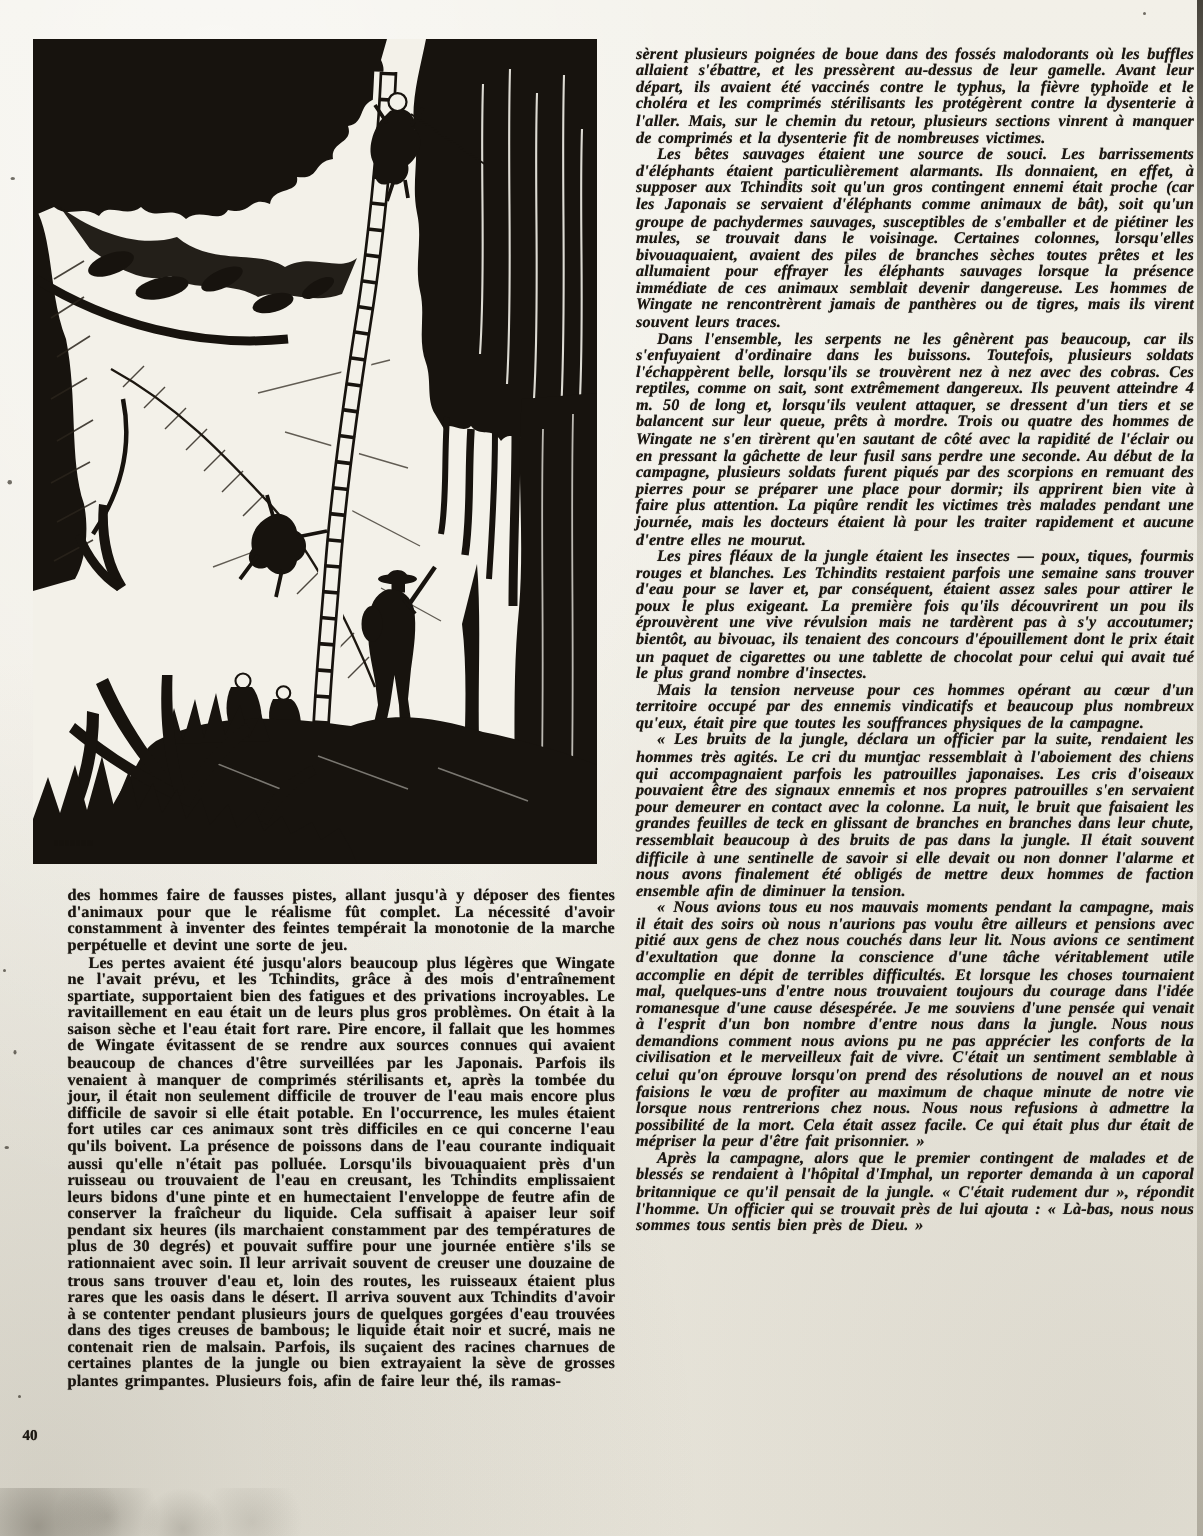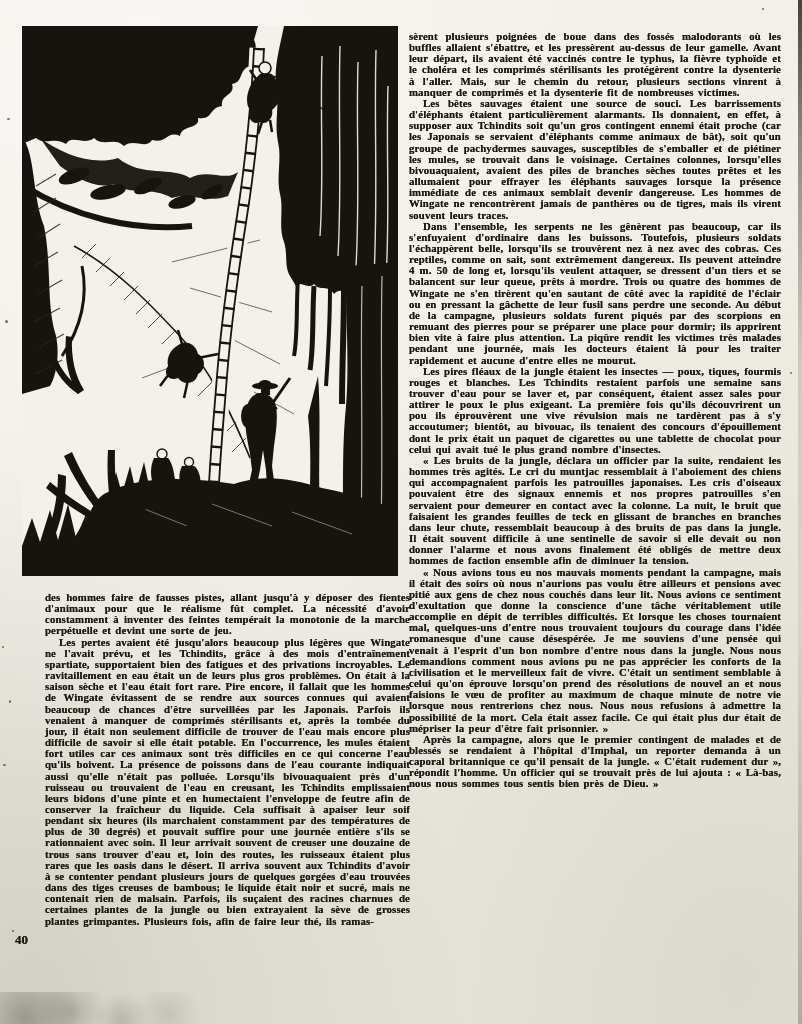--- a/index.html
+++ b/index.html
@@ -20,26 +20,26 @@
     position:absolute; left:22px; top:26px; width:376px; height:550px; margin:0;
   }
   .text-col {
     text-align:justify;
     font-size:10.8px; font-weight:700; line-height:11.15px;
     letter-spacing:0.12px; word-spacing:1.6px;
     color:#1c1813;
     text-shadow:0 0 0.45px rgba(25,20,12,0.85);
   }
   .col-left  { position:absolute; left:33px;  top:592px; width:365px;margin-left:12px; }
-  .col-right { position:absolute; left:409px; top:31px;  width:372px; }
+  .col-right { position:absolute; left:424px; top:31px;  width:372px;font-style:italic; }
   .para { margin:0; text-indent:14px; }
   .para.no-indent { text-indent:0; }
   .page-number {
-    position:absolute; left:15px; top:932px;
-    font-size:13px; font-weight:700; color:#1c1813;
+    position:absolute; left:15px; top:952px;
+    font-size:10px; font-weight:700; color:#1c1813;
     text-shadow:0 0 0.5px rgba(25,20,12,0.9);
   }
   .edge-right {
     position:absolute; right:0; top:0; width:4px; height:1024px;
     background:linear-gradient(to bottom,
       rgba(40,36,28,0.85) 0%, rgba(60,55,44,0.55) 14%,
       rgba(110,104,88,0.25) 35%, rgba(140,134,116,0.15) 60%,
       rgba(90,84,68,0.35) 100%);
   }
   .speck { position:absolute; background:#2a251c; border-radius:50%; opacity:0.65; }
@@ -198,20 +198,21 @@
   <div class="text-col col-left">
     <p class="para no-indent">des hommes faire de fausses pistes, allant jusqu'à y déposer des fientes d'animaux pour que le réalisme fût complet. La nécessité d'avoir constamment à inventer des feintes tempérait la monotonie de la marche perpétuelle et devint une sorte de jeu.</p>
     <p class="para indent">Les pertes avaient été jusqu'alors beaucoup plus légères que Wingate ne l'avait prévu, et les Tchindits, grâce à des mois d'entraînement spartiate, supportaient bien des fatigues et des privations incroyables. Le ravitaillement en eau était un de leurs plus gros problèmes. On était à la saison sèche et l'eau était fort rare. Pire encore, il fallait que les hommes de Wingate évitassent de se rendre aux sources connues qui avaient beaucoup de chances d'être surveillées par les Japonais. Parfois ils venaient à manquer de comprimés stérilisants et, après la tombée du jour, il était non seulement difficile de trouver de l'eau mais encore plus difficile de savoir si elle était potable. En l'occurrence, les mules étaient fort utiles car ces animaux sont très difficiles en ce qui concerne l'eau qu'ils boivent. La présence de poissons dans de l'eau courante indiquait aussi qu'elle n'était pas polluée. Lorsqu'ils bivouaquaient près d'un ruisseau ou trouvaient de l'eau en creusant, les Tchindits emplissaient leurs bidons d'une pinte et en humectaient l'enveloppe de feutre afin de conserver la fraîcheur du liquide. Cela suffisait à apaiser leur soif pendant six heures (ils marchaient constamment par des températures de plus de 30 degrés) et pouvait suffire pour une journée entière s'ils se rationnaient avec soin. Il leur arrivait souvent de creuser une douzaine de trous sans trouver d'eau et, loin des routes, les ruisseaux étaient plus rares que les oasis dans le désert. Il arriva souvent aux Tchindits d'avoir à se contenter pendant plusieurs jours de quelques gorgées d'eau trouvées dans des tiges creuses de bambous; le liquide était noir et sucré, mais ne contenait rien de malsain. Parfois, ils suçaient des racines charnues de certaines plantes de la jungle ou bien extrayaient la sève de grosses plantes grimpantes. Plusieurs fois, afin de faire leur thé, ils ramas-</p>
   </div>
 
   <div class="text-col col-right">
     <p class="para no-indent">sèrent plusieurs poignées de boue dans des fossés malodorants où les buffles allaient s'ébattre, et les pressèrent au-dessus de leur gamelle. Avant leur départ, ils avaient été vaccinés contre le typhus, la fièvre typhoïde et le choléra et les comprimés stérilisants les protégèrent contre la dysenterie à l'aller. Mais, sur le chemin du retour, plusieurs sections vinrent à manquer de comprimés et la dysenterie fit de nombreuses victimes.</p>
     <p class="para indent">Les bêtes sauvages étaient une source de souci. Les barrissements d'éléphants étaient particulièrement alarmants. Ils donnaient, en effet, à supposer aux Tchindits soit qu'un gros contingent ennemi était proche (car les Japonais se servaient d'éléphants comme animaux de bât), soit qu'un groupe de pachydermes sauvages, susceptibles de s'emballer et de piétiner les mules, se trouvait dans le voisinage. Certaines colonnes, lorsqu'elles bivouaquaient, avaient des piles de branches sèches toutes prêtes et les allumaient pour effrayer les éléphants sauvages lorsque la présence immédiate de ces animaux semblait devenir dangereuse. Les hommes de Wingate ne rencontrèrent jamais de panthères ou de tigres, mais ils virent souvent leurs traces.</p>
     <p class="para indent">Dans l'ensemble, les serpents ne les gênèrent pas beaucoup, car ils s'enfuyaient d'ordinaire dans les buissons. Toutefois, plusieurs soldats l'échappèrent belle, lorsqu'ils se trouvèrent nez à nez avec des cobras. Ces reptiles, comme on sait, sont extrêmement dangereux. Ils peuvent atteindre 4 m. 50 de long et, lorsqu'ils veulent attaquer, se dressent d'un tiers et se balancent sur leur queue, prêts à mordre. Trois ou quatre des hommes de Wingate ne s'en tirèrent qu'en sautant de côté avec la rapidité de l'éclair ou en pressant la gâchette de leur fusil sans perdre une seconde. Au début de la campagne, plusieurs soldats furent piqués par des scorpions en remuant des pierres pour se préparer une place pour dormir; ils apprirent bien vite à faire plus attention. La piqûre rendit les victimes très malades pendant une journée, mais les docteurs étaient là pour les traiter rapidement et aucune d'entre elles ne mourut.</p>
     <p class="para indent">Les pires fléaux de la jungle étaient les insectes — poux, tiques, fourmis rouges et blanches. Les Tchindits restaient parfois une semaine sans trouver d'eau pour se laver et, par conséquent, étaient assez sales pour attirer le poux le plus exigeant. La première fois qu'ils découvrirent un pou ils éprouvèrent une vive révulsion mais ne tardèrent pas à s'y accoutumer; bientôt, au bivouac, ils tenaient des concours d'épouillement dont le prix était un paquet de cigarettes ou une tablette de chocolat pour celui qui avait tué le plus grand nombre d'insectes.</p>
+    <p class="para indent">Mais la tension nerveuse pour ces hommes opérant au cœur d'un territoire occupé par des ennemis vindicatifs et beaucoup plus nombreux qu'eux, était pire que toutes les souffrances physiques de la campagne.</p>
     <p class="para indent">« Les bruits de la jungle, déclara un officier par la suite, rendaient les hommes très agités. Le cri du muntjac ressemblait à l'aboiement des chiens qui accompagnaient parfois les patrouilles japonaises. Les cris d'oiseaux pouvaient être des signaux ennemis et nos propres patrouilles s'en servaient pour demeurer en contact avec la colonne. La nuit, le bruit que faisaient les grandes feuilles de teck en glissant de branches en branches dans leur chute, ressemblait beaucoup à des bruits de pas dans la jungle. Il était souvent difficile à une sentinelle de savoir si elle devait ou non donner l'alarme et nous avons finalement été obligés de mettre deux hommes de faction ensemble afin de diminuer la tension.</p>
     <p class="para indent">« Nous avions tous eu nos mauvais moments pendant la campagne, mais il était des soirs où nous n'aurions pas voulu être ailleurs et pensions avec pitié aux gens de chez nous couchés dans leur lit. Nous avions ce sentiment d'exultation que donne la conscience d'une tâche véritablement utile accomplie en dépit de terribles difficultés. Et lorsque les choses tournaient mal, quelques-uns d'entre nous trouvaient toujours du courage dans l'idée romanesque d'une cause désespérée. Je me souviens d'une pensée qui venait à l'esprit d'un bon nombre d'entre nous dans la jungle. Nous nous demandions comment nous avions pu ne pas apprécier les conforts de la civilisation et le merveilleux fait de vivre. C'était un sentiment semblable à celui qu'on éprouve lorsqu'on prend des résolutions de nouvel an et nous faisions le vœu de profiter au maximum de chaque minute de notre vie lorsque nous rentrerions chez nous. Nous nous refusions à admettre la possibilité de la mort. Cela était assez facile. Ce qui était plus dur était de mépriser la peur d'être fait prisonnier. »</p>
     <p class="para indent">Après la campagne, alors que le premier contingent de malades et de blessés se rendaient à l'hôpital d'Imphal, un reporter demanda à un caporal britannique ce qu'il pensait de la jungle. « C'était rudement dur », répondit l'homme. Un officier qui se trouvait près de lui ajouta : « Là-bas, nous nous sommes tous sentis bien près de Dieu. »</p>
   </div>
 
   <div class="page-number">40</div>
 
   <div class="edge-right"></div>
   <div class="smudge-bottom-left"></div>
   <div class="speck" style="left:7px;top:118px;width:3px;height:2px;"></div>

